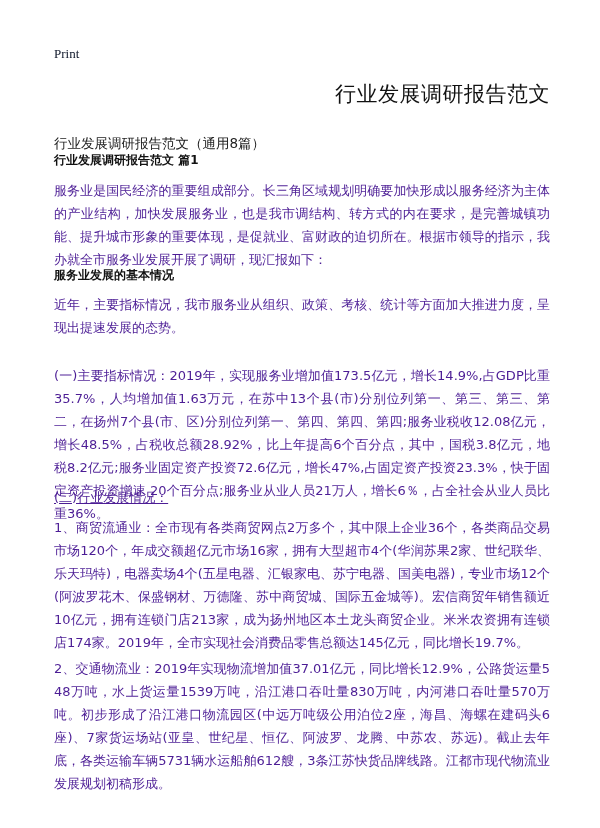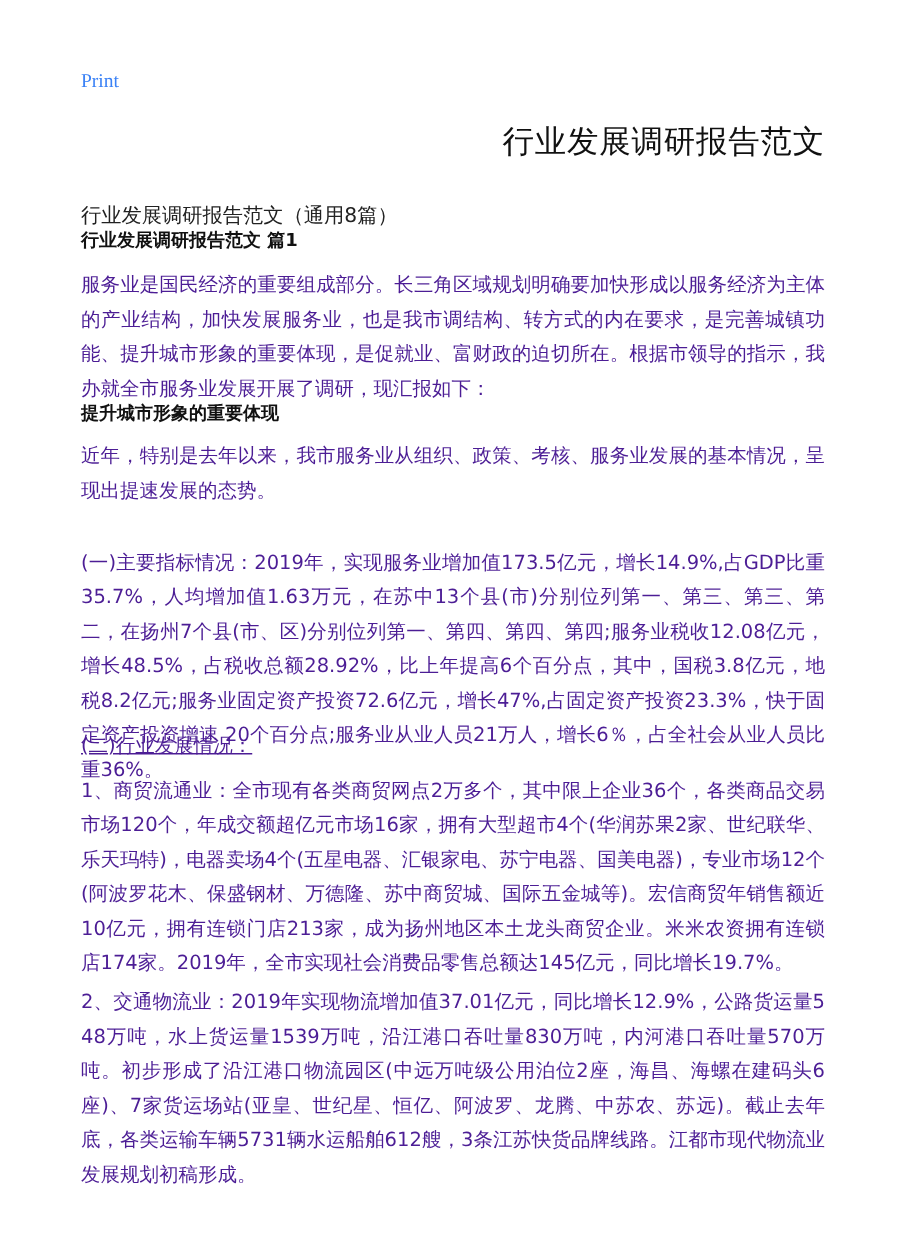--- a/index.html
+++ b/index.html
@@ -1,32 +1,32 @@
 <!DOCTYPE html>
 <html><head>
 <meta charset="utf-8">
 <style>
   html, body { margin: 0; padding: 0; background: #ffffff; }
   body { width: 600px; height: 828px; overflow: hidden; position: relative;
          font-family: "DejaVu Sans", "Liberation Sans", sans-serif; color: #1a1a1a; }
   .page { position: absolute; left: 54px; top: 0; width: 496px; }
-  .print { position: absolute; top: 46px; left: 0; font-family: "Liberation Serif", "DejaVu Serif", serif; font-size: 13px; color: #3b82f6; }
+  .print { position: absolute; top: 46px; left: 0; font-family: "Liberation Serif", "DejaVu Serif", serif; font-size: 13px; color: #0f172a; }
   .title { position: absolute; top: 80px; left: 0; width: 496px; text-align: right; font-size: 21px; color: #111; letter-spacing: 0.5px; }
   .subtitle { position: absolute; top: 119px; left: 0; font-size: 13.5px; color: #222; margin-top: 16px; }
   .h-section { position: absolute; left: 0; font-size: 12px; font-weight: bold; color: #111; }
   .para { position: absolute; left: 0; width: 496px; font-size: 13px; line-height: 23px; color: #4c1d95; text-align: justify; word-break: break-all; }
 </style>
 </head>
 <body>
 
 <div class="page">
   <div class="print">Print</div>
   <div class="title">行业发展调研报告范文</div>
   <div class="subtitle">行业发展调研报告范文（通用8篇）</div>
   <div class="h-section" style="top:152px;">行业发展调研报告范文 篇1</div>
   <div class="para" style="top:179px;">服务业是国民经济的重要组成部分。长三角区域规划明确要加快形成以服务经济为主体的产业结构，加快发展服务业，也是我市调结构、转方式的内在要求，是完善城镇功能、提升城市形象的重要体现，是促就业、富财政的迫切所在。根据市领导的指示，我办就全市服务业发展开展了调研，现汇报如下：</div>
-  <div class="h-section" style="top:267px;">提升城市形象的重要体现</div>
-  <div class="para" style="top:293px;">近年，特别是去年以来，我市服务业从组织、政策、考核、服务业发展的基本情况，呈现出提速发展的态势。</div>
+  <div class="h-section" style="top:267px;">服务业发展的基本情况</div>
+  <div class="para" style="top:293px;">近年，主要指标情况，我市服务业从组织、政策、考核、统计等方面加大推进力度，呈现出提速发展的态势。</div>
   <div class="para" style="top:364px;">(一)主要指标情况：2019年，实现服务业增加值173.5亿元，增长14.9%,占GDP比重35.7%，人均增加值1.63万元，在苏中13个县(市)分别位列第一、第三、第三、第二，在扬州7个县(市、区)分别位列第一、第四、第四、第四;服务业税收12.08亿元，增长48.5%，占税收总额28.92%，比上年提高6个百分点，其中，国税3.8亿元，地税8.2亿元;服务业固定资产投资72.6亿元，增长47%,占固定资产投资23.3%，快于固定资产投资增速 20个百分点;服务业从业人员21万人，增长6％，占全社会从业人员比重36%。</div>
   <div class="para" style="top:486px;text-decoration:underline;">(二)行业发展情况：</div>
   <div class="para" style="top:516px;">1、商贸流通业：全市现有各类商贸网点2万多个，其中限上企业36个，各类商品交易市场120个，年成交额超亿元市场16家，拥有大型超市4个(华润苏果2家、世纪联华、乐天玛特)，电器卖场4个(五星电器、汇银家电、苏宁电器、国美电器)，专业市场12个(阿波罗花木、保盛钢材、万德隆、苏中商贸城、国际五金城等)。宏信商贸年销售额近10亿元，拥有连锁门店213家，成为扬州地区本土龙头商贸企业。米米农资拥有连锁店174家。2019年，全市实现社会消费品零售总额达145亿元，同比增长19.7%。</div>
   <div class="para" style="top:657px;">2、交通物流业：2019年实现物流增加值37.01亿元，同比增长12.9%，公路货运量548万吨，水上货运量1539万吨，沿江港口吞吐量830万吨，内河港口吞吐量570万吨。初步形成了沿江港口物流园区(中远万吨级公用泊位2座，海昌、海螺在建码头6座)、7家货运场站(亚皇、世纪星、恒亿、阿波罗、龙腾、中苏农、苏远)。截止去年底，各类运输车辆5731辆水运船舶612艘，3条江苏快货品牌线路。江都市现代物流业发展规划初稿形成。</div>
 </div>
 
 </body></html>

